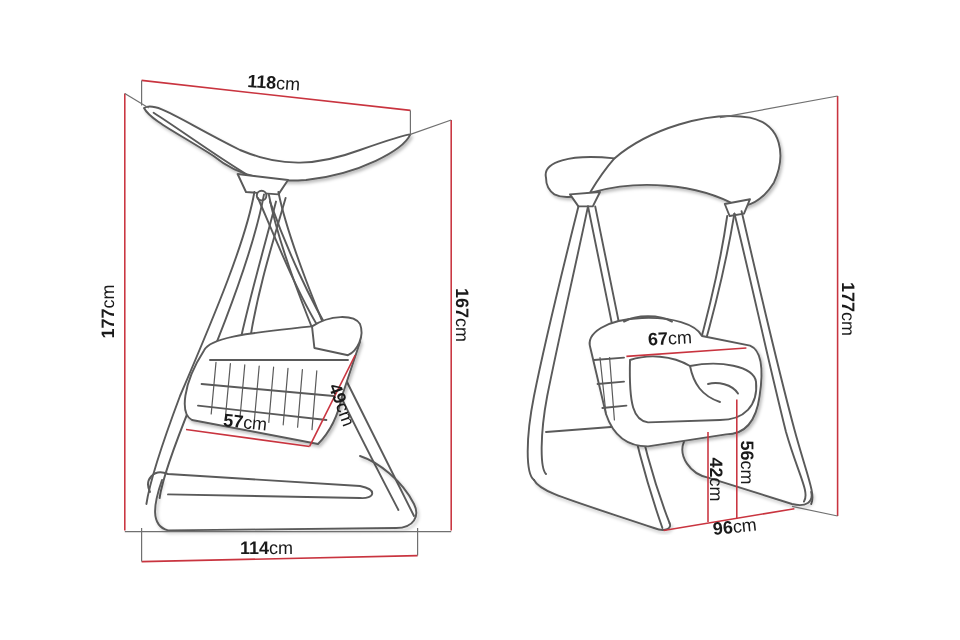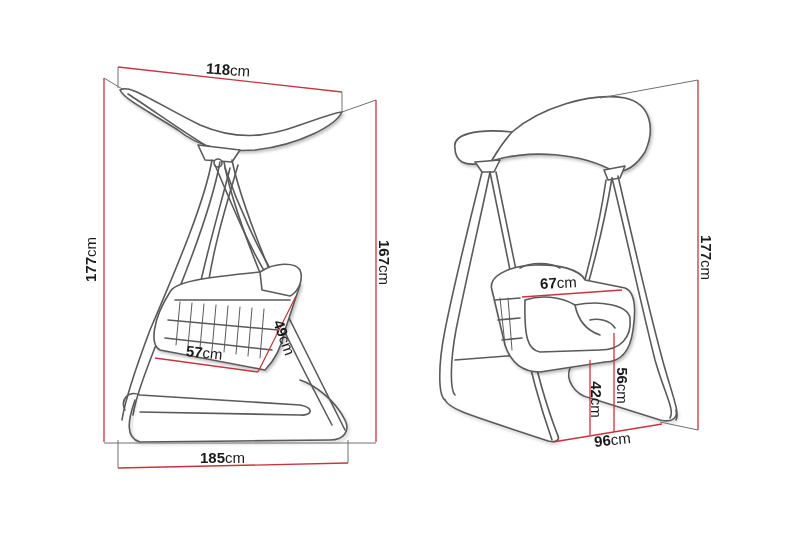--- a/index.html
+++ b/index.html
@@ -141,21 +141,21 @@
   <div class="dimlabel" style="left:206px; top:62px; transform:rotate(4deg);">
     <span class="num">118</span><span class="unit">cm</span>
   </div>
   <div class="dimlabel" style="left:68px; top:252px; transform:rotate(-90deg);">
     <span class="num">177</span><span class="unit">cm</span>
   </div>
   <div class="dimlabel" style="left:362px; top:255px; transform:rotate(90deg);">
     <span class="num">167</span><span class="unit">cm</span>
   </div>
   <div class="dimlabel" style="left:200px; top:450px;">
-    <span class="num">185</span><span class="unit">cm</span>
+    <span class="num">114</span><span class="unit">cm</span>
   </div>
   <div class="dimlabel" style="left:186px; top:345px; transform:rotate(6deg);">
     <span class="num">57</span><span class="unit">cm</span>
   </div>
   <div class="dimlabel" style="left:266px; top:330px; transform:rotate(70deg);">
     <span class="num">49</span><span class="unit">cm</span>
   </div>
 
   
   <div class="dimlabel" style="left:684px; top:250px; transform:rotate(90deg);">

